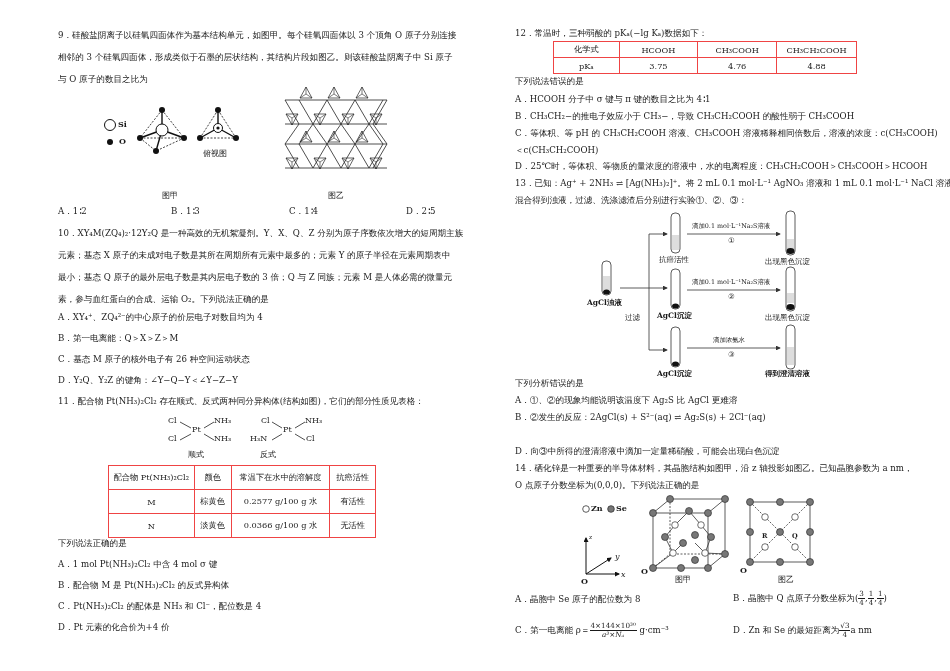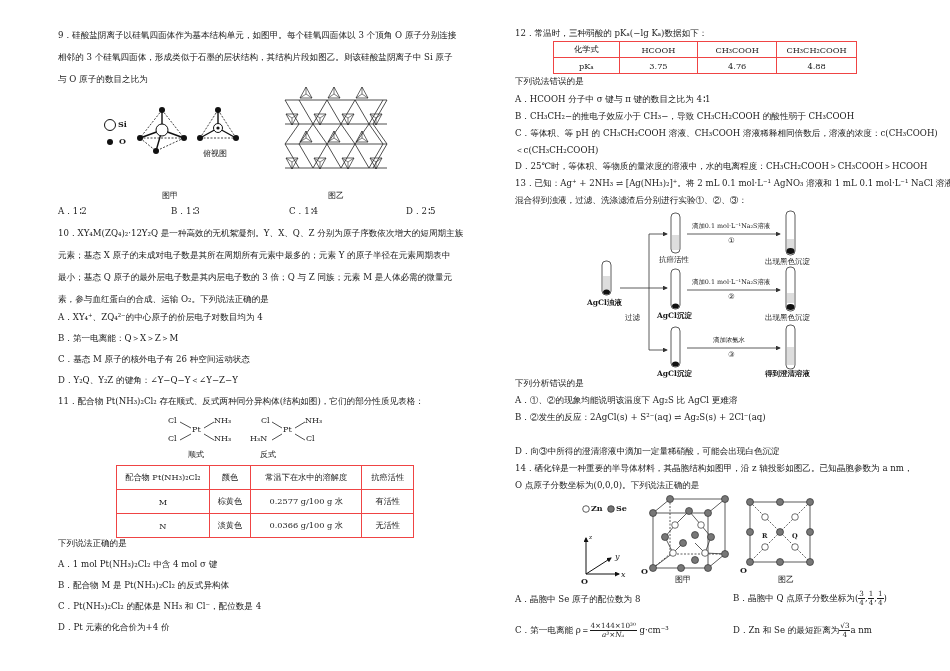--- a/index.html
+++ b/index.html
@@ -180,21 +180,21 @@
       </g>
     </svg>
     <span style="position:absolute;left:11px;top:2px;">Cl</span>
     <span style="position:absolute;left:0;top:20px;">H₃N</span>
     <span style="position:absolute;left:33px;top:11px;">Pt</span>
     <span style="position:absolute;left:55px;top:2px;">NH₃</span>
     <span style="position:absolute;left:56px;top:20px;">Cl</span>
   </div>
   <div class="fig-label" style="left:260px;top:449px;">反式</div>
 
-  <table class="tbl" style="left:116px;top:465px;width:298px;">
+  <table class="tbl" style="left:108px;top:465px;width:268px;">
     <tbody>
         <tr style="height:24px;">
       <td style="width:90px;">配合物 Pt(NH₃)₂Cl₂</td>
       <td style="width:40px;">颜色</td>
       <td style="width:108px;">常温下在水中的溶解度</td>
       <td style="width:50px;">抗癌活性</td>
     </tr>
     <tr style="height:24px;">
       <td>M</td>
       <td>棕黄色</td>

